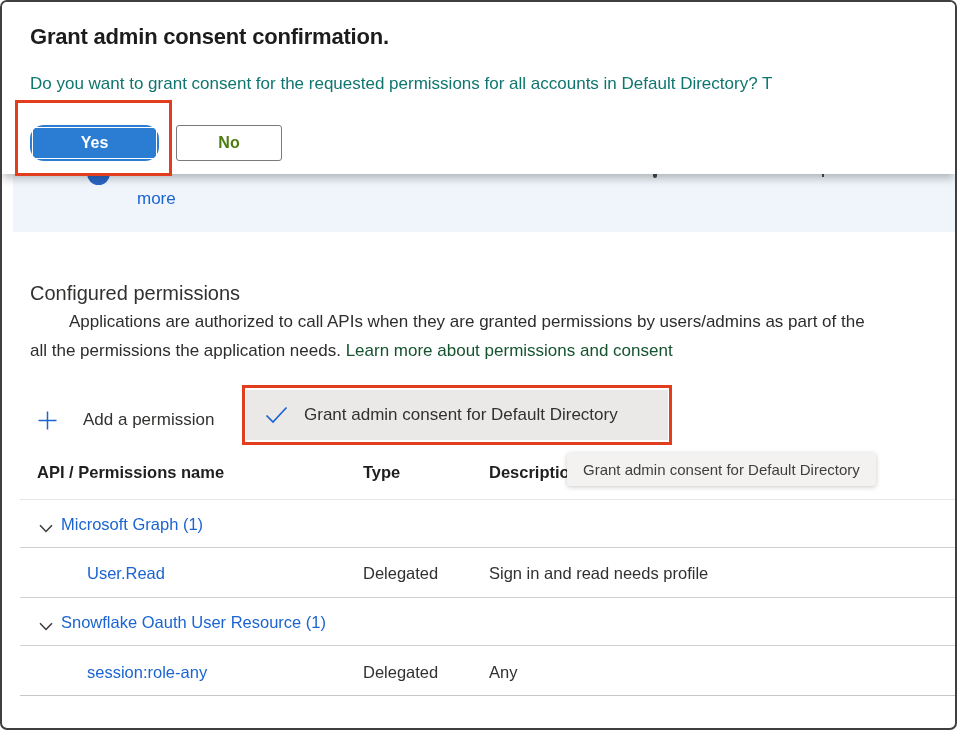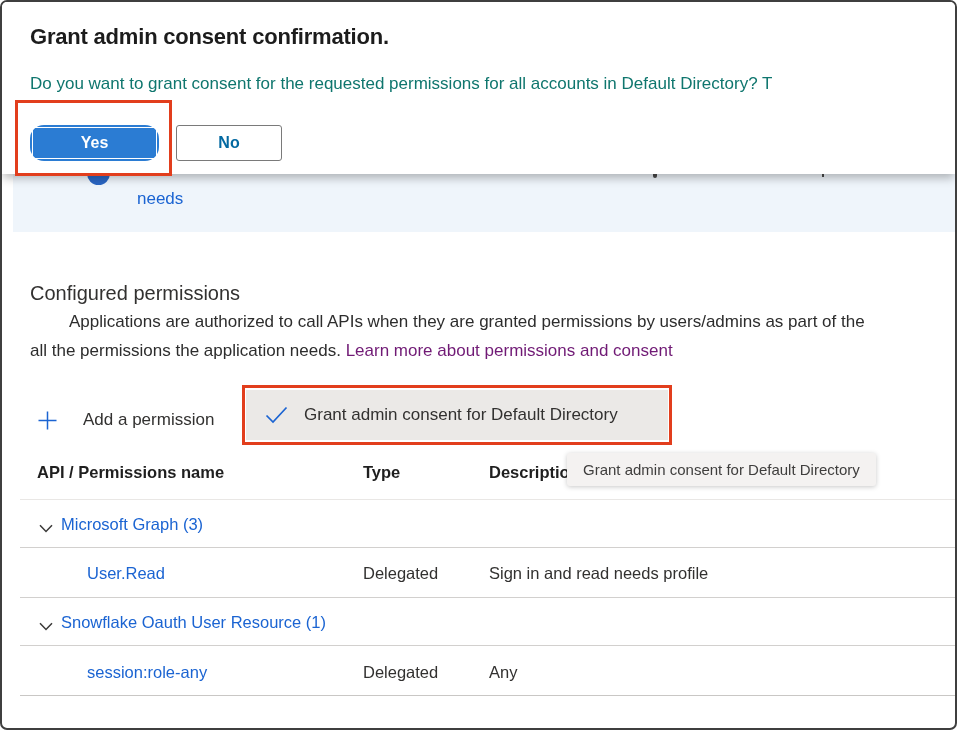--- a/index.html
+++ b/index.html
@@ -30,21 +30,21 @@
     color:#ffffff; font-size:16px; font-weight:bold;
     font-family:"Liberation Sans", sans-serif; cursor:pointer;
   }
   .btn-yes::after {
     content:""; position:absolute; inset:2px;
     border:1px solid #ffffff; border-radius:1px;
   }
   .btn-no {
     position:absolute; left:174px; top:123px; width:106px; height:36px;
     background:#ffffff; border:1px solid #7a7a7a; border-radius:3px;
-    color:#0369a1; font-size:16px; font-weight:bold;
+    color:#4d7c0f; font-size:16px; font-weight:bold;
     font-family:"Liberation Sans", sans-serif; cursor:pointer;
   }
   .annotation-box {
     position:absolute; border:3px solid #e23e1d; z-index:7;
     background:transparent; pointer-events:none;
   }
   .anno-yes { left:13px; top:98px; width:157px; height:76px; }
   .anno-grant { left:240px; top:383px; width:430px; height:60px; z-index:4; }
   
   .info-banner {
@@ -68,21 +68,21 @@
     font-size:20px; color:#323130; white-space:nowrap;margin-top:14px;
   }
   .section-desc-1 {
     position:absolute; left:28px; top:310px;
     font-size:17px; color:#2d2d2d; white-space:nowrap;margin-left:39px;
   }
   .section-desc-2 {
     position:absolute; left:28px; top:339px;
     font-size:17px; color:#2d2d2d; white-space:nowrap;
   }
-  .inline-link { color:#701a75; text-decoration:none; cursor:pointer; }
+  .inline-link { color:#14532d; text-decoration:none; cursor:pointer; }
   
   .add-permission-btn {
     position:absolute; left:36px; top:398px; height:40px;
     display:flex; align-items:center; gap:26px; cursor:pointer;
     background:transparent; border:none;
     font-family:"Liberation Sans", sans-serif;
   }
   .add-permission-btn .label, .grant-admin-btn .label {
     font-size:17px; color:#323130; white-space:nowrap;
   }
@@ -108,21 +108,21 @@
   .divider-light { background:#e9e7e5; }
   .chev { position:absolute; cursor:pointer; }
 </style>
 </head>
 <body>
 
 <div class="frame">
 
   <div class="info-banner">
     <div class="info-icon-partial"></div>
-    <a class="banner-more-link">needs</a>
+    <a class="banner-more-link">more</a>
     <div class="txt-remnant rem1"></div>
     <div class="txt-remnant rem2"></div>
   </div>
 
   <div class="dialog">
     <div class="dialog-title">Grant admin consent confirmation.</div>
     <div class="dialog-message">Do you want to grant consent for the requested permissions for all accounts in Default Directory? T</div>
     <button class="btn-yes">Yes</button>
     <button class="btn-no">No</button>
   </div>
@@ -156,21 +156,21 @@
   <div class="th" style="left:35px; top:461px;">API / Permissions name</div>
   <div class="th" style="left:361px; top:461px;">Type</div>
   <div class="th" style="left:487px; top:461px; z-index:2;">Description</div>
   <div class="divider divider-light" style="top:497px;"></div>
 
   <span class="chev" style="left:37px; top:517px;">
     <svg width="14" height="9" viewBox="0 0 14 9">
         <path d="M1 1.2l6 6.3 6-6.3" stroke="#3b3a39" stroke-width="1.5" fill="none"></path>
       </svg>
   </span>
-  <a class="cell-link" style="left:59px; top:513px;">Microsoft Graph (3)</a>
+  <a class="cell-link" style="left:59px; top:513px;">Microsoft Graph (1)</a>
   <div class="divider" style="top:545px;"></div>
 
   <a class="cell-link" style="left:85px; top:562px;">User.Read</a>
   <div class="cell" style="left:361px; top:562px;">Delegated</div>
   <div class="cell" style="left:487px; top:562px;">Sign in and read needs profile</div>
   <div class="divider" style="top:595px;"></div>
 
   <span class="chev" style="left:37px; top:615px;">
     <svg width="14" height="9" viewBox="0 0 14 9">
         <path d="M1 1.2l6 6.3 6-6.3" stroke="#3b3a39" stroke-width="1.5" fill="none"></path>

